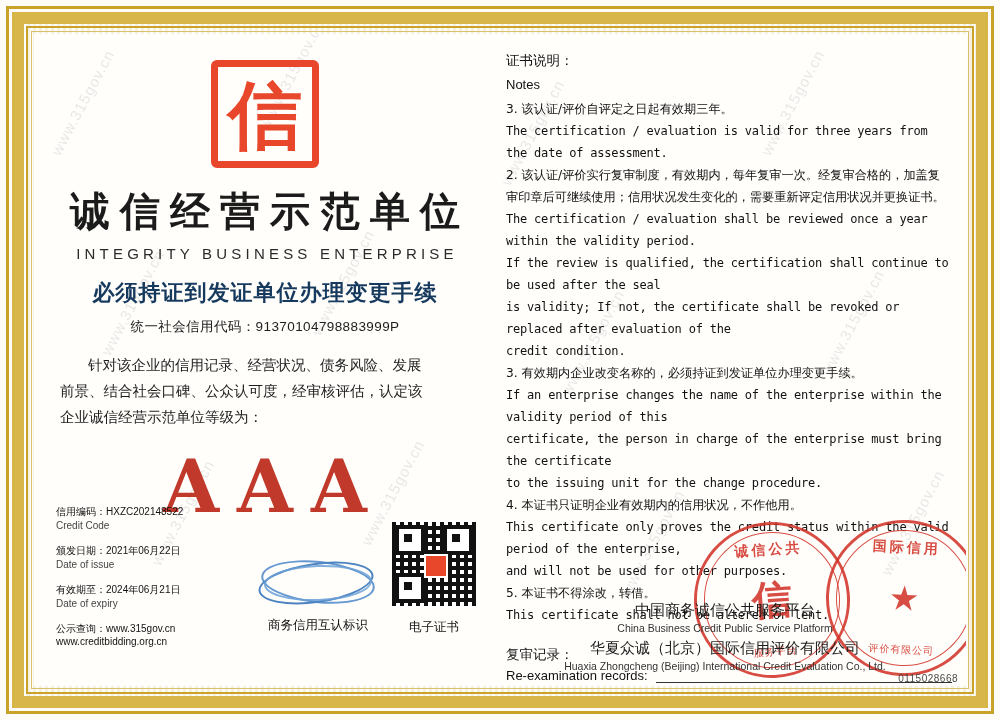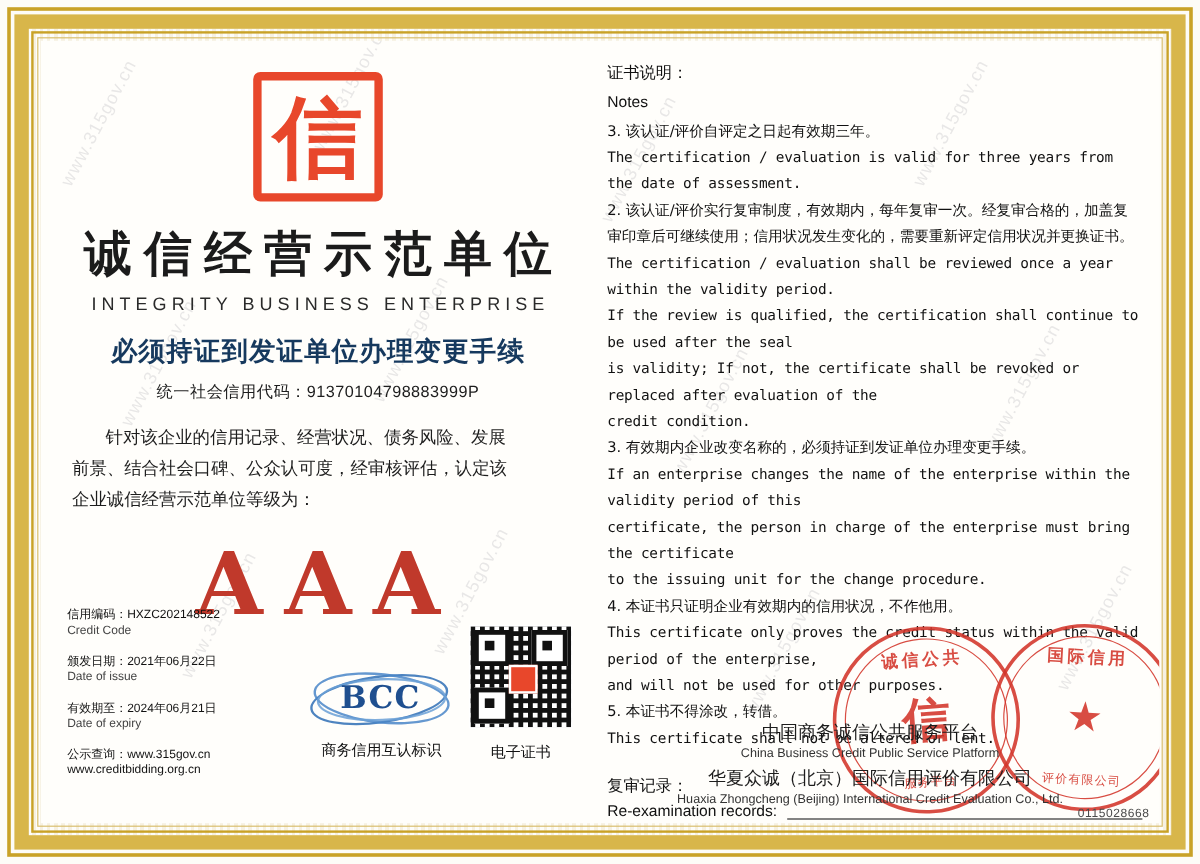--- a/index.html
+++ b/index.html
@@ -485,21 +485,20 @@
             <div class="cn">公示查询：www.315gov.cn</div>
             <div class="cn meta-link">www.creditbidding.org.cn</div>
           </div>
         </div>
 
         <div class="bcc-wrap">
           <div class="bcc-ellipse">
             <div class="e1"></div>
               <div class="e2"></div>
               <div class="e3"></div>
-            <div class="bcc-text">BCC</div>
           </div>
           <div class="bcc-caption">商务信用互认标识</div>
         </div>
 
         <div class="qr-wrap">
           <div class="qr">
             <div class="finder f-tl"></div>
             <div class="finder f-tr"></div>
             <div class="finder f-bl"></div>
             <div class="qlogo"></div>

